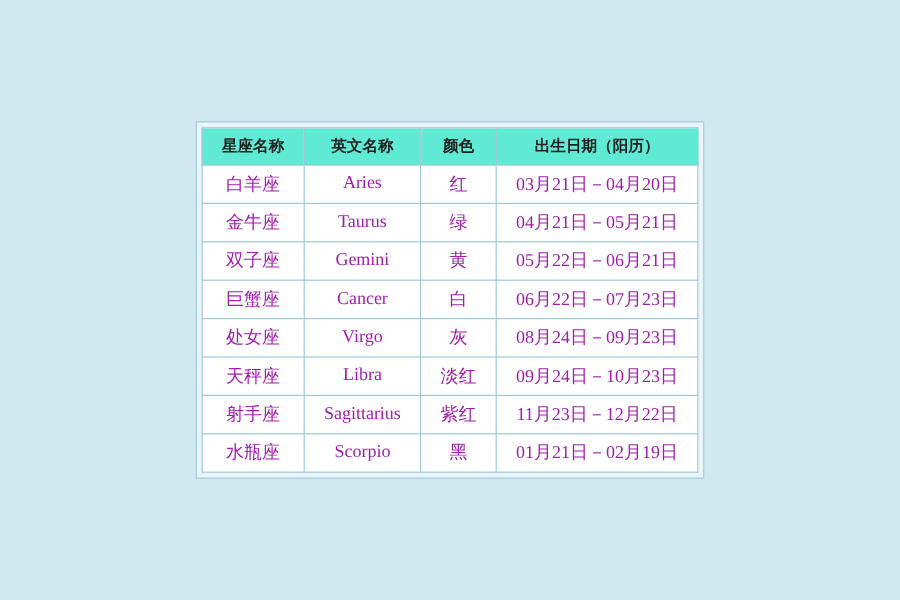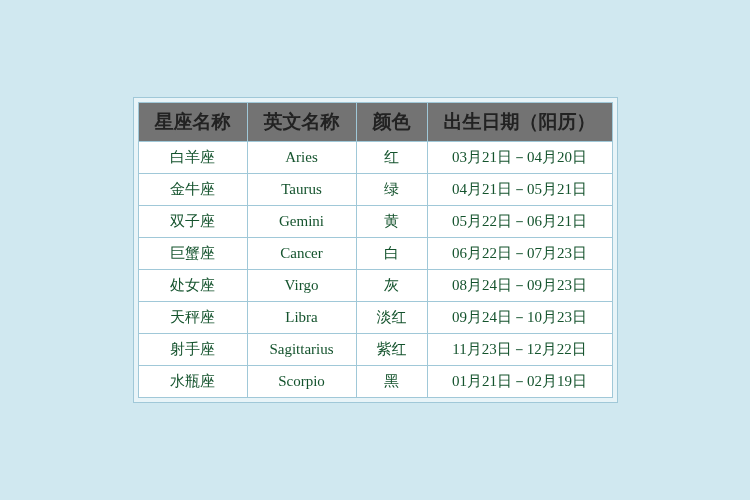--- a/index.html
+++ b/index.html
@@ -27,28 +27,28 @@
     table {
       border-collapse: collapse;
       background-color: white;
     }
 
     th, td {
       border: 1px solid #a0c8d8;
       padding: 6px 16px;
       text-align: center;
       font-size: 15px;
-      color: #14532d;
+      color: #a21caf;
       white-space: nowrap;
     }
 
     thead th {
-      background-color: #737373;
+      background-color: #5eead4;
       font-weight: bold;
-      font-size: 19px;
+      font-size: 13px;
       color: #222;
       font-family: Liberation Mono, monospace;
     }
 
     tbody tr {
       background-color: #ffffff;
     }
   </style>
 </head>
 <body>

